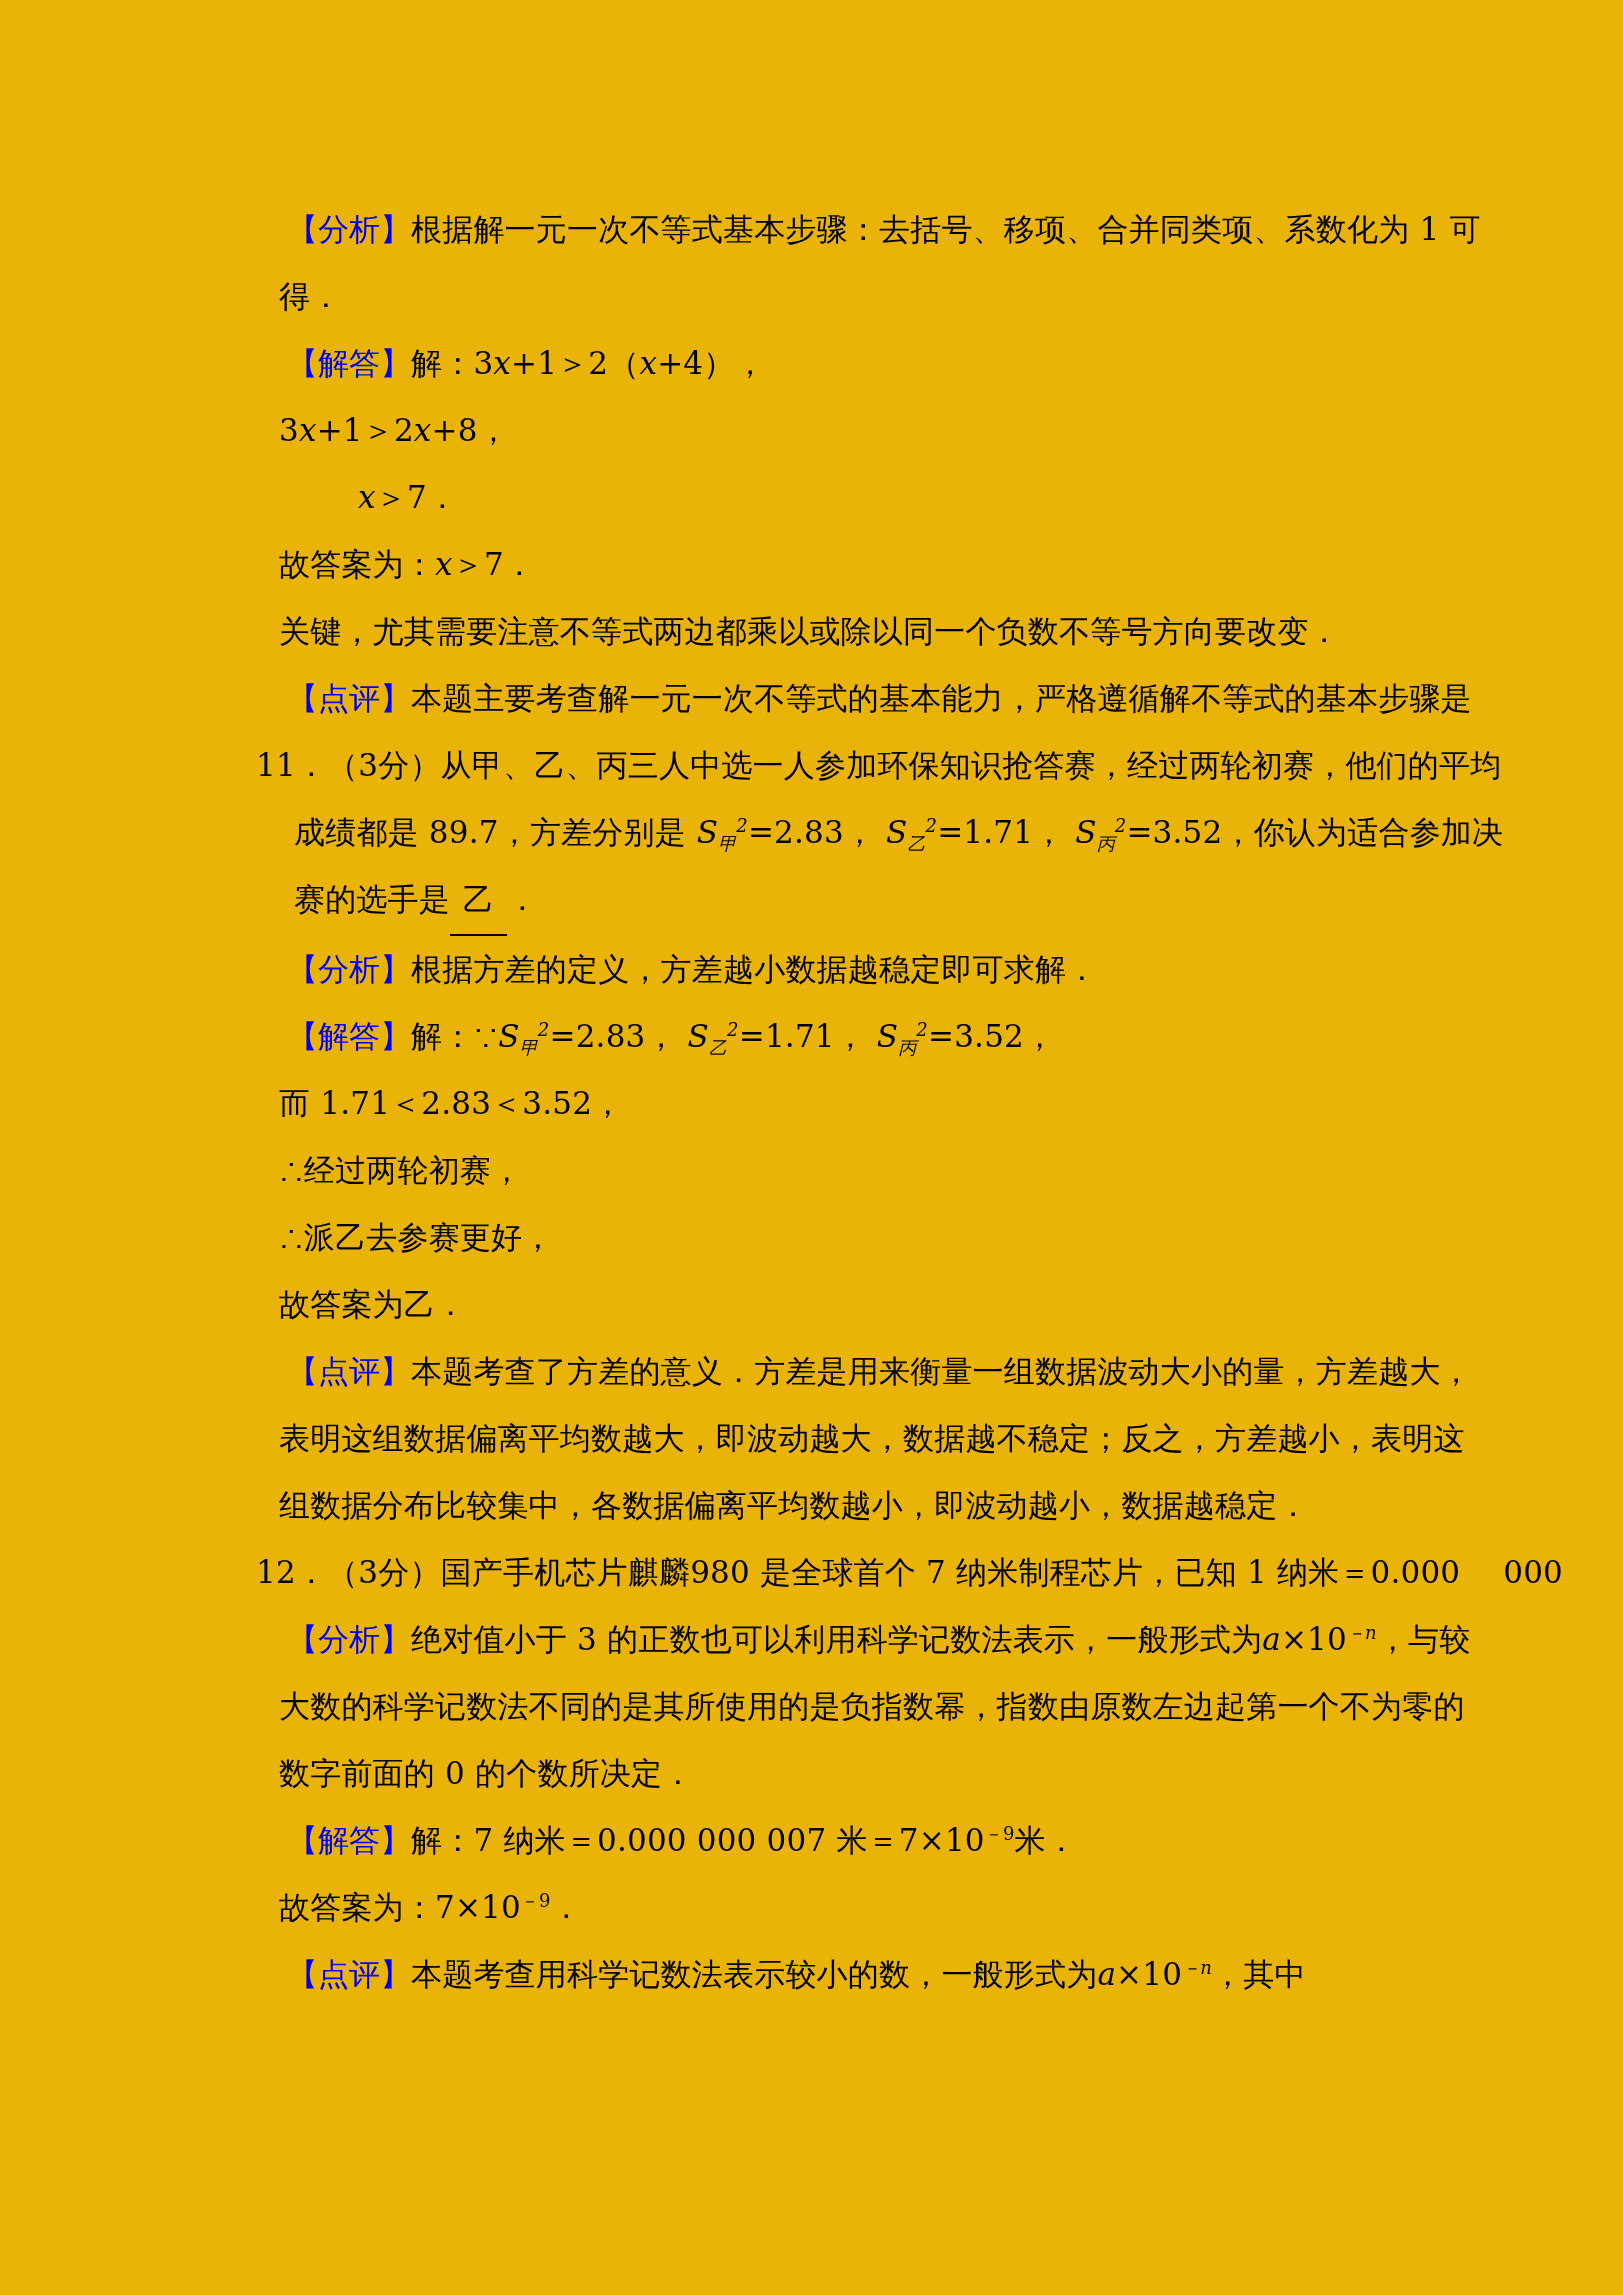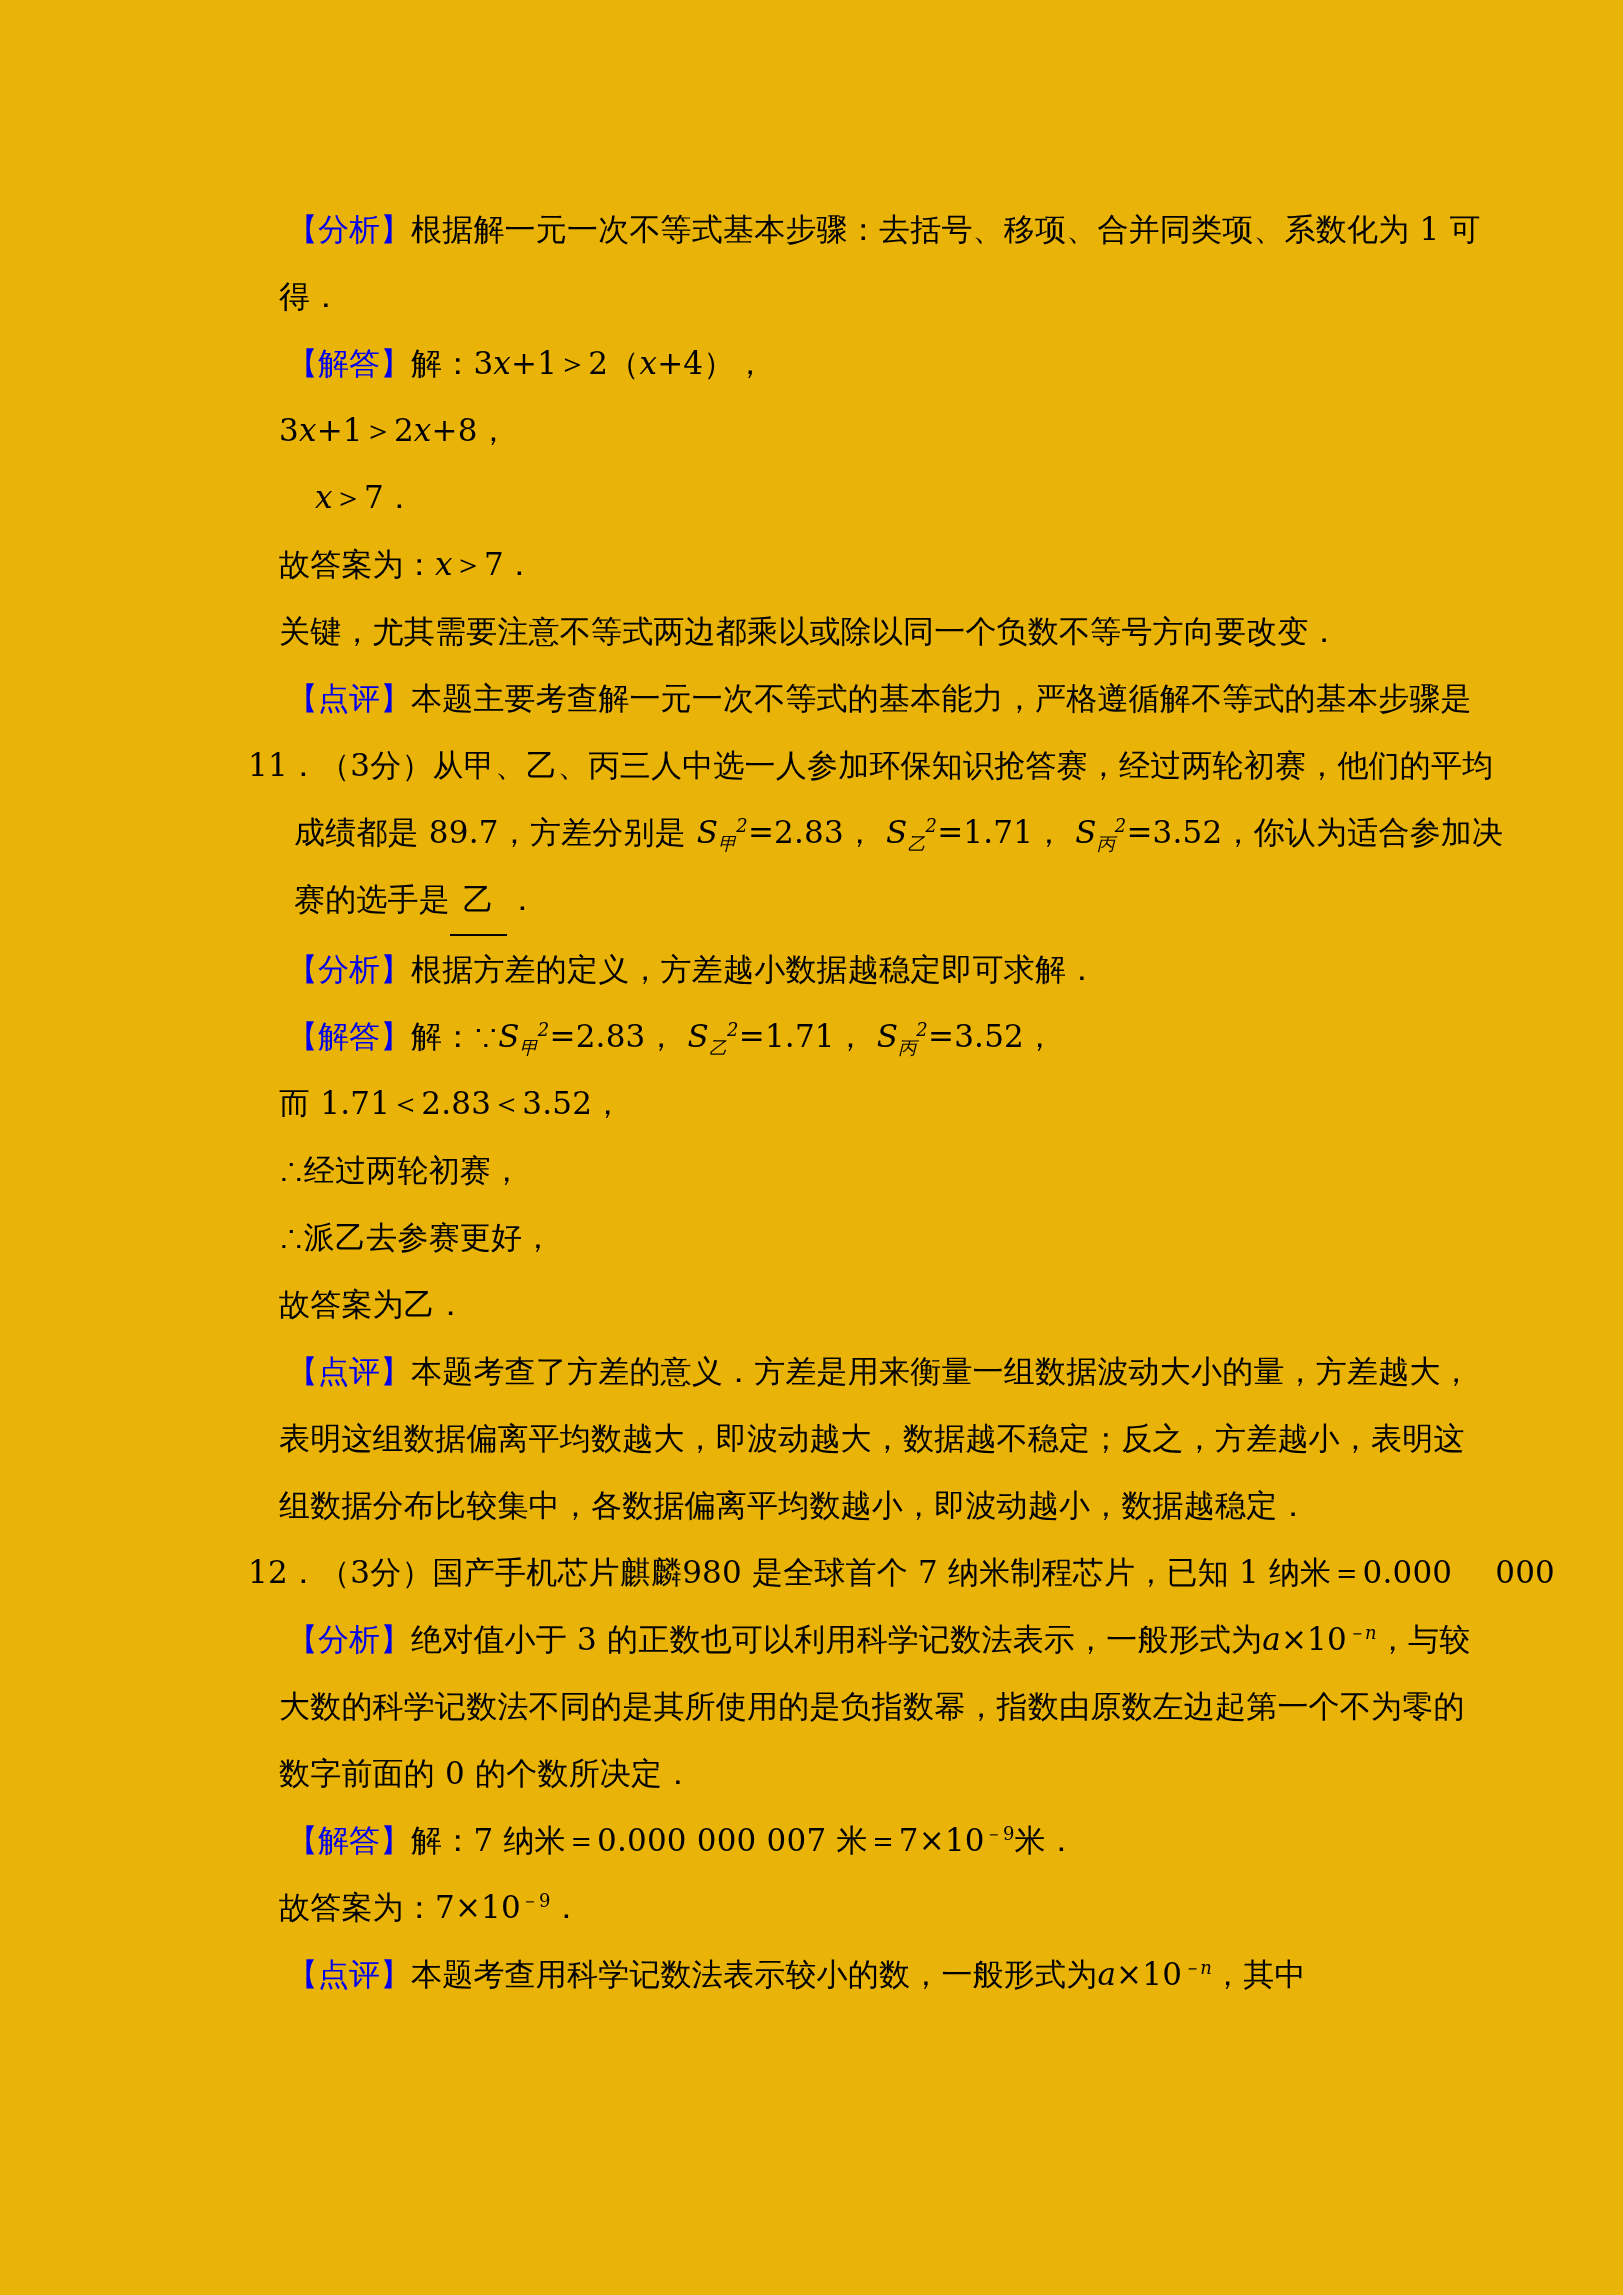--- a/index.html
+++ b/index.html
@@ -31,25 +31,25 @@
   }
   .line {
     font-size: 31px;
     line-height: 67px;
     white-space: nowrap;
     letter-spacing: 0.2px;
     font-family: "DejaVu Serif", "Liberation Serif", serif;
     color: #000;
   }
   
-  .ind-num   { margin-left: 8px; }     
+  .ind-num   { margin-left: 16px; }     
   .ind-body  { margin-left: 54px; }    
   .ind-tag   { margin-left: 47px; }    
   .ind-flush { margin-left: 39px; }    
-  .ind-math  { margin-left: 75px; }   
+  .ind-math  { margin-left: 118px; }   
 
   .tag {
     color: #0000ee;
     font-family: "DejaVu Serif", "Liberation Serif", serif;
     letter-spacing: 0px;
   }
   .it {
     font-style: italic;
     font-family: "DejaVu Serif", "Liberation Serif", serif;
   }

